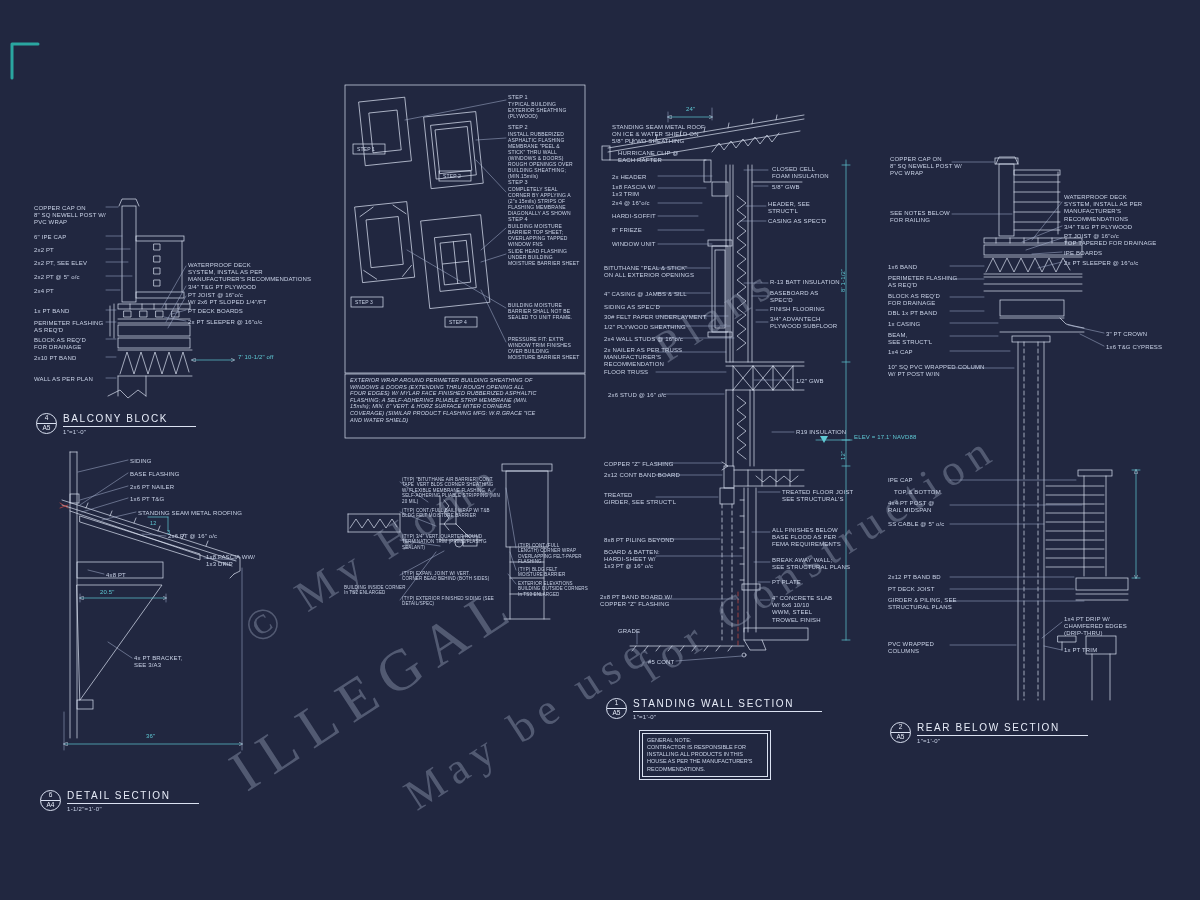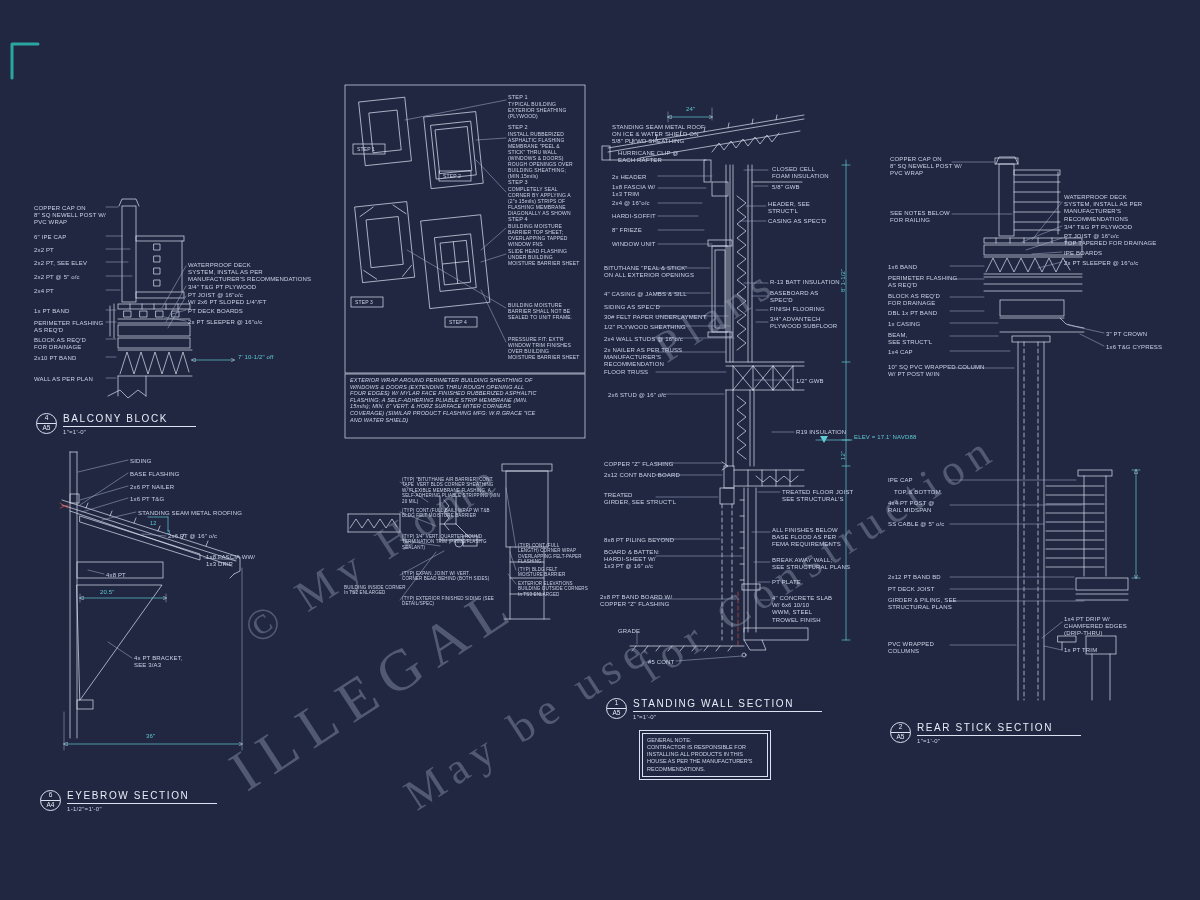--- a/index.html
+++ b/index.html
@@ -449,21 +449,21 @@
       <div class="t-scale">1"=1'-0"</div>
     </div>
   </div>
 
   <div class="dtitle" style="left:40px;top:790px;">
     <div class="callout">
       <span class="c-num">6</span>
       <span class="c-sheet">A4</span>
     </div>
     <div>
-      <div class="t-text">EYEBROW SECTION</div>
+      <div class="t-text">DETAIL SECTION</div>
       <div class="t-scale">1-1/2"=1'-0"</div>
     </div>
   </div>
 
 
   <div class="dtitle" style="left:606px;top:698px;">
     <div class="callout">
       <span class="c-num">1</span>
       <span class="c-sheet">A5</span>
     </div>
@@ -472,21 +472,21 @@
       <div class="t-scale">1"=1'-0"</div>
     </div>
   </div>
 
   <div class="dtitle" style="left:890px;top:722px;">
     <div class="callout">
       <span class="c-num">2</span>
       <span class="c-sheet">A5</span>
     </div>
     <div>
-      <div class="t-text">REAR STICK SECTION</div>
+      <div class="t-text">REAR BELOW SECTION</div>
       <div class="t-scale">1"=1'-0"</div>
     </div>
   </div>
 
   <div id="general-note">GENERAL NOTE:
 CONTRACTOR IS RESPONSIBLE FOR
 INSTALLING ALL PRODUCTS IN THIS
 HOUSE AS PER THE MANUFACTURER'S
 RECOMMENDATIONS.</div>
 

